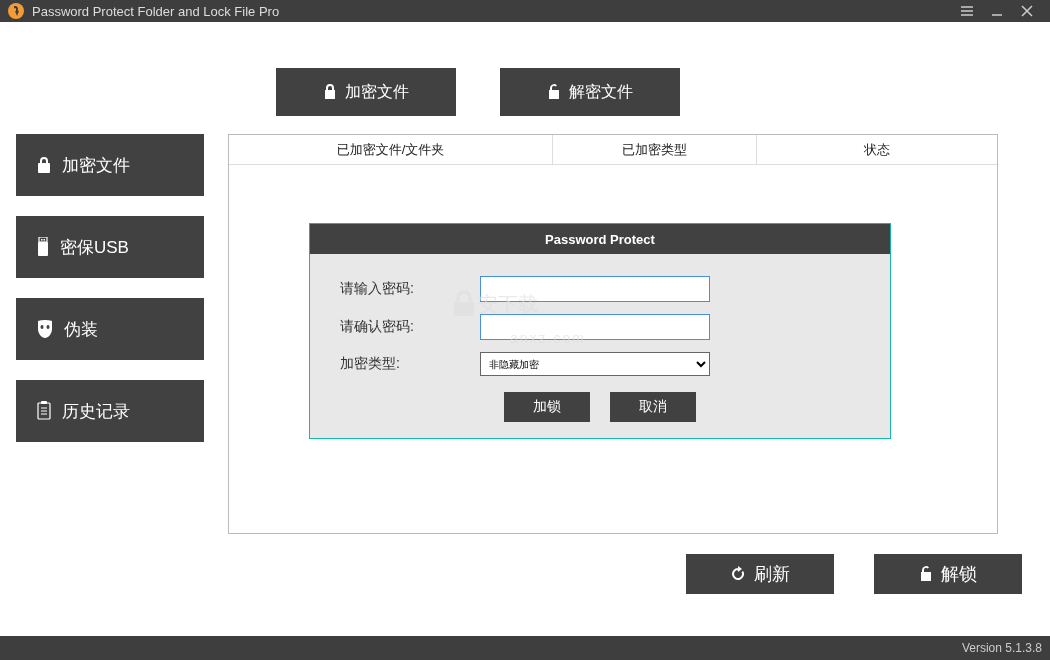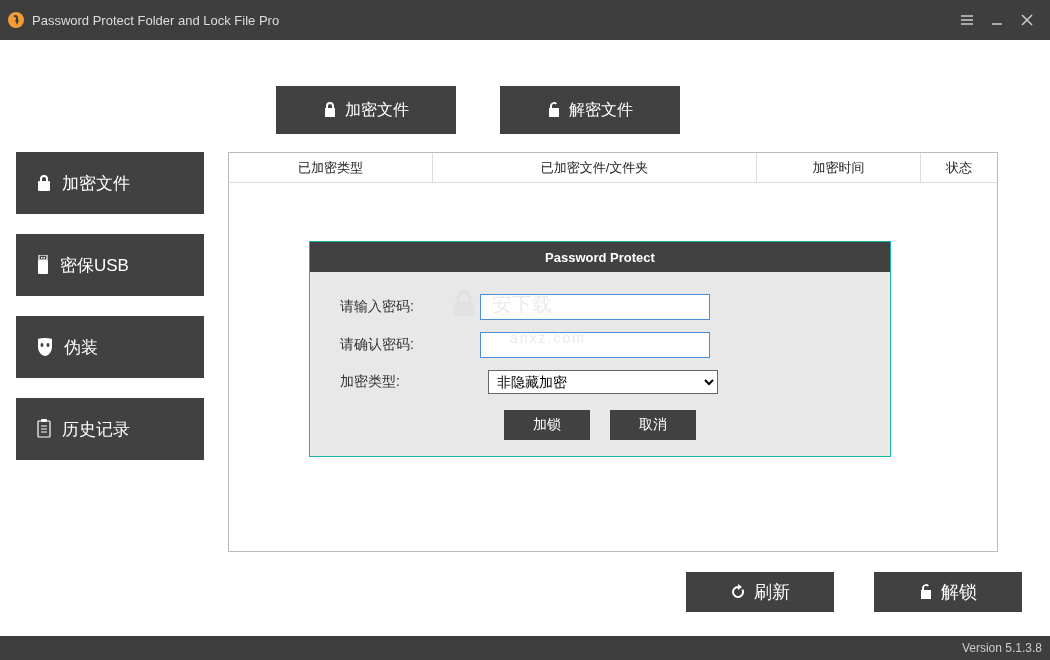--- a/index.html
+++ b/index.html
@@ -5,21 +5,21 @@
 * { box-sizing: border-box; margin: 0; padding: 0; }
 body {
   font-family: "Microsoft YaHei", Arial, sans-serif;
   background: #fff;
   width: 1050px;
   height: 660px;
   overflow: hidden;
   font-size: 13px;
 }
 .titlebar {
-  height: 40px;
+  height: 22px;
   background: #3e3e3e;
   display: flex;
   align-items: center;
   color: #ddd;
   padding: 0 8px;
 }
 .logo {
   width: 16px; height: 16px;
   background: #f39c35;
   border-radius: 50%;
@@ -121,23 +121,22 @@
   width: 230px; height: 26px;
   border: 1px solid #4a90d9;
   background: #fff;
   padding: 0 4px;
   font-size: 13px;
 }
 .fselect {
   width: 230px; height: 24px;
   border: 1px solid #666;
   background: #fff;
-  font-size: 14px;
+  font-size: 10px;
   padding-left: 4px;
-  margin-left: 8px;
 }
 .dialog-actions {
   display: flex;
   justify-content: center;
   gap: 20px;
   margin-top: 16px;
 }
 .dbtn {
   width: 86px; height: 30px;
   background: #414141;
@@ -176,21 +175,21 @@
   font-size: 12px;
 }
 .watermark {
   position: absolute;
   left: 450px; top: 290px;
   color: #ddd;
   font-size: 20px;
   pointer-events: none;
   display: flex;
   align-items: center;
-  gap: 14px;
+  gap: 0;
   opacity: 0.6;
 }
 .watermark-sub {
   position: absolute;
   left: 510px; top: 330px;
   color: #ddd;
   font-size: 14px;
   pointer-events: none;
   letter-spacing: 2px;
   opacity: 0.6;
@@ -283,28 +282,25 @@
           <svg width="14" height="16" viewBox="0 0 14 16">
               <path d="M3 6V4a4 4 0 017-2.5l-1.5 1A2 2 0 005 4v2h7v9H2V6h1z" fill="#fff"></path>
             </svg>
         </span>
         <span>解密文件</span>
       </div>
     </div>
 
     <div class="panel">
       <div class="table-header">
+        <div class="th" style="width:324px">
+            <span>已加密文件/文件夹</span>
+          </div>
         <div class="th" style="width:204px">
             <span>已加密类型</span>
-          </div>
-        <div class="th" style="width:324px">
-            <span>已加密文件/文件夹</span>
-          </div>
-        <div class="th" style="width:164px">
-            <span>加密时间</span>
           </div>
         <div class="th" style="flex:1">
             <span>状态</span>
           </div>
       </div>
 
       <div class="dialog">
         <div class="dialog-title">Password Protect</div>
         <div class="dialog-body">
           <div class="frow">

